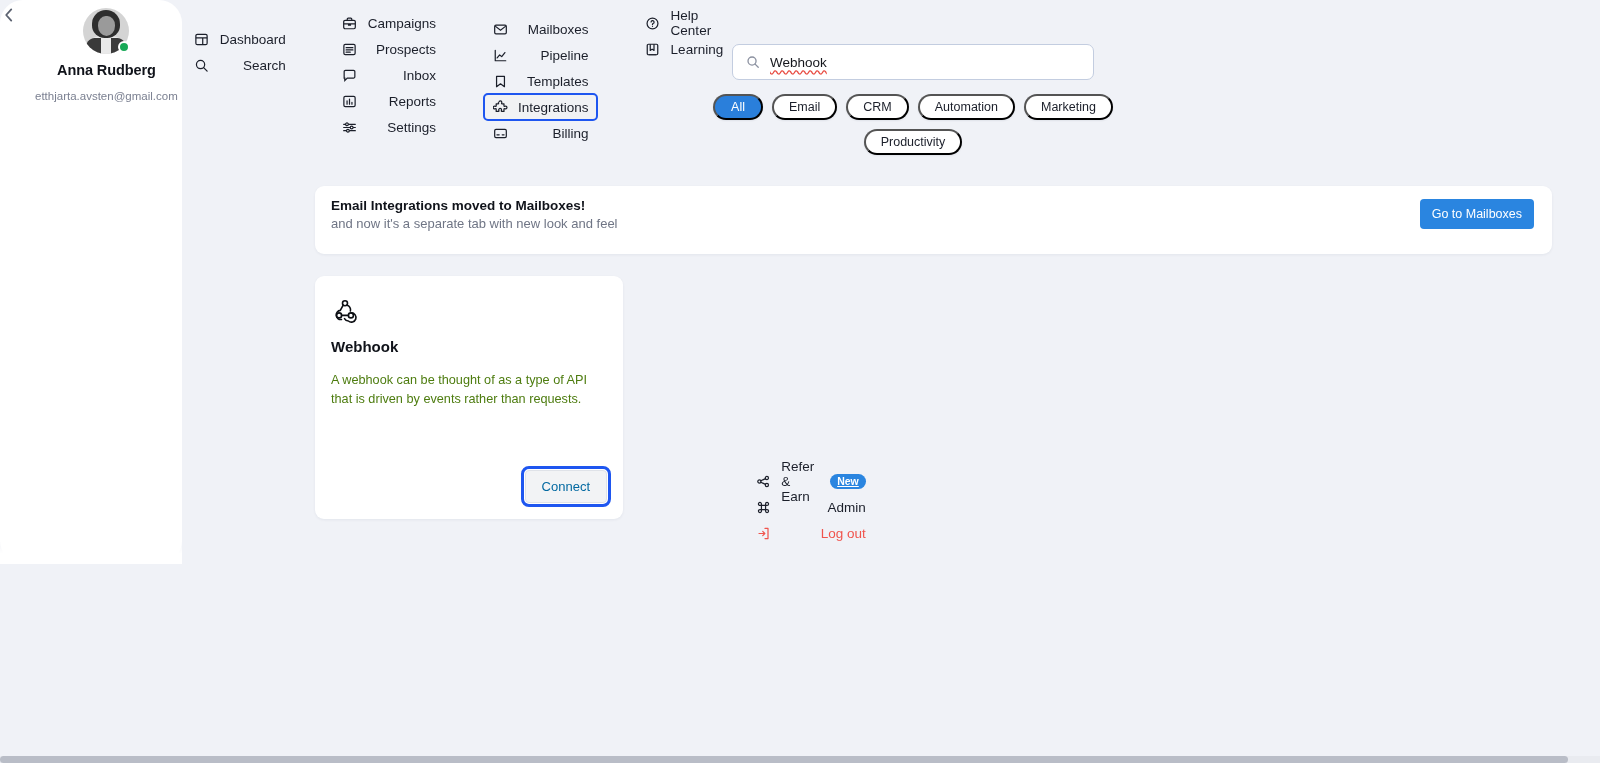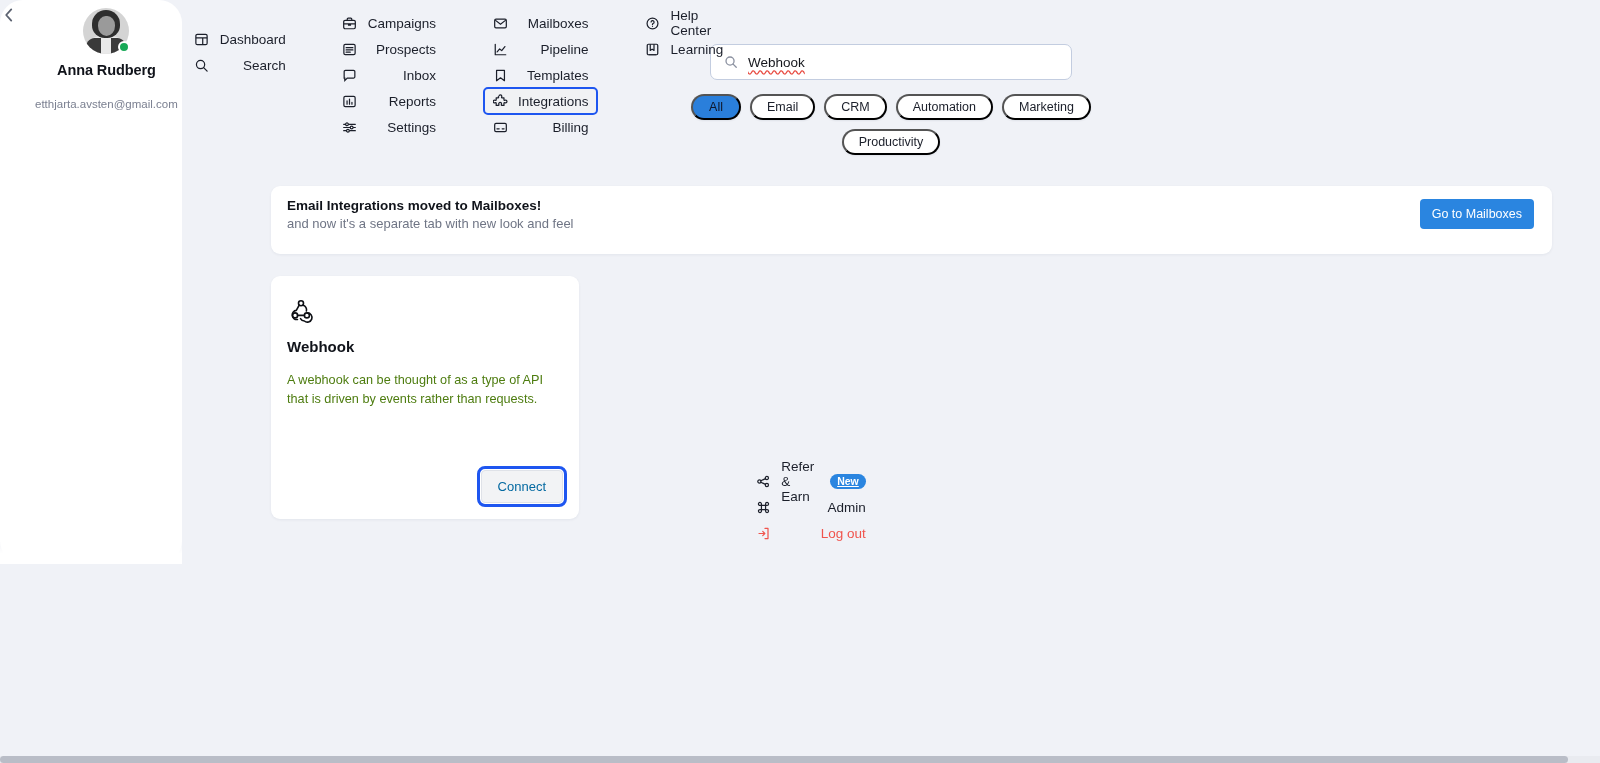--- a/index.html
+++ b/index.html
@@ -57,26 +57,26 @@
   .avatar .shoulderr {
     position: absolute; right: 2px; top: 30px; width: 16px; height: 20px;
     background: #3a3a3a; border-radius: 0 60% 0 0;
   }
   .status-dot {
     position: absolute; right: -1px; bottom: 1px;
     width: 12px; height: 12px; border-radius: 50%;
     background: #18a957; border: 2px solid #ffffff;
   }
   .user-name { margin-top: 8px; font-size: 14.5px; font-weight: bold; color: #10131a; letter-spacing: -0.1px; }
-  .user-email { margin-top: 20px; font-size: 11.5px; color: #7b8091; }
+  .user-email { margin-top: 12px; font-size: 11.5px; color: #7b8091; }
 
   .nav-group { padding: 0 8px; }
   .nav-group.g1 { margin-top: 26px; }
   .nav-group.g2 { margin-top: 10px; }
-  .nav-group.g3 { margin-top: 10px; }
+  .nav-group.g3 { margin-top: 16px; }
   .nav-group.g4 { margin-top: 10px; }
   .nav-group.g5 { margin-top: auto; margin-bottom: 18px; }
   .divider { height: 1px; background: #e6e8ee; margin: 9px 12px 0 12px; }
 
   .nav-item {
     display: flex; align-items: center; gap: 10px;
     height: 26px; padding: 0 8px;
     border-radius: 5px; cursor: pointer;
     color: #1b1f2a; font-size: 13.5px;
     position: relative;
@@ -93,20 +93,21 @@
   .nav-item.danger, .nav-item.danger .ic { color: #f0544d; }
   .badge-new {
     background: #2a85e0; color: #fff; font-size: 10.5px; font-weight: bold;
     border-radius: 9px; padding: 2px 7px 2.5px 7px; margin-left: 6px; line-height: 1; text-decoration: underline;
   }
 
   
   .main {
     flex: 1; height: 763px; position: relative; overflow: hidden;
     background: #f0f2f7;
+    margin-left: 44px;
   }
   .search-wrap { display: flex; flex-direction: column; align-items: center; padding-top: 44px; }
   .search-box {
     width: 362px; height: 36px; background: #fff;
     border: 1px solid #c3cde0; border-radius: 7px;
     display: flex; align-items: center; gap: 10px; padding: 0 13px;
   }
   .search-box .sicon { color: #8b91a0; display: flex; }
   .search-box .sicon svg { width: 14px; height: 14px; display: block; }
   .search-val {
@@ -117,21 +118,21 @@
   }
 
   .chips { width: 400px; margin-top: 14px; display: flex; flex-wrap: wrap; justify-content: center; gap: 9px 9px; }
   .chip {
     background: #ffffff; color: #1b1f2a;
     border-radius: 16px; height: 26px;
     display: inline-flex; align-items: center; justify-content: center;
     padding: 0 15px; font-size: 12.5px; cursor: pointer;
     box-shadow: 0 1px 2px rgba(20,30,60,.07);
   }
-  .chip.active { background: #2a7fdb; color: #0f172a; padding: 0 16px; }
+  .chip.active { background: #2a7fdb; color: #ffffff; padding: 0 16px; }
 
   .content { padding: 31px 48px 0 89px; }
   .banner {
     background: #ffffff; border-radius: 9px;
     height: 68px; display: flex; align-items: center; justify-content: space-between;
     padding: 0 18px 12px 16px;
     box-shadow: 0 1px 3px rgba(20,30,60,.06);
   }
   .banner-title { font-size: 13.5px; font-weight: bold; color: #10131a; }
   .banner-sub { font-size: 13px; color: #6f7585; margin-top: 3px; }

